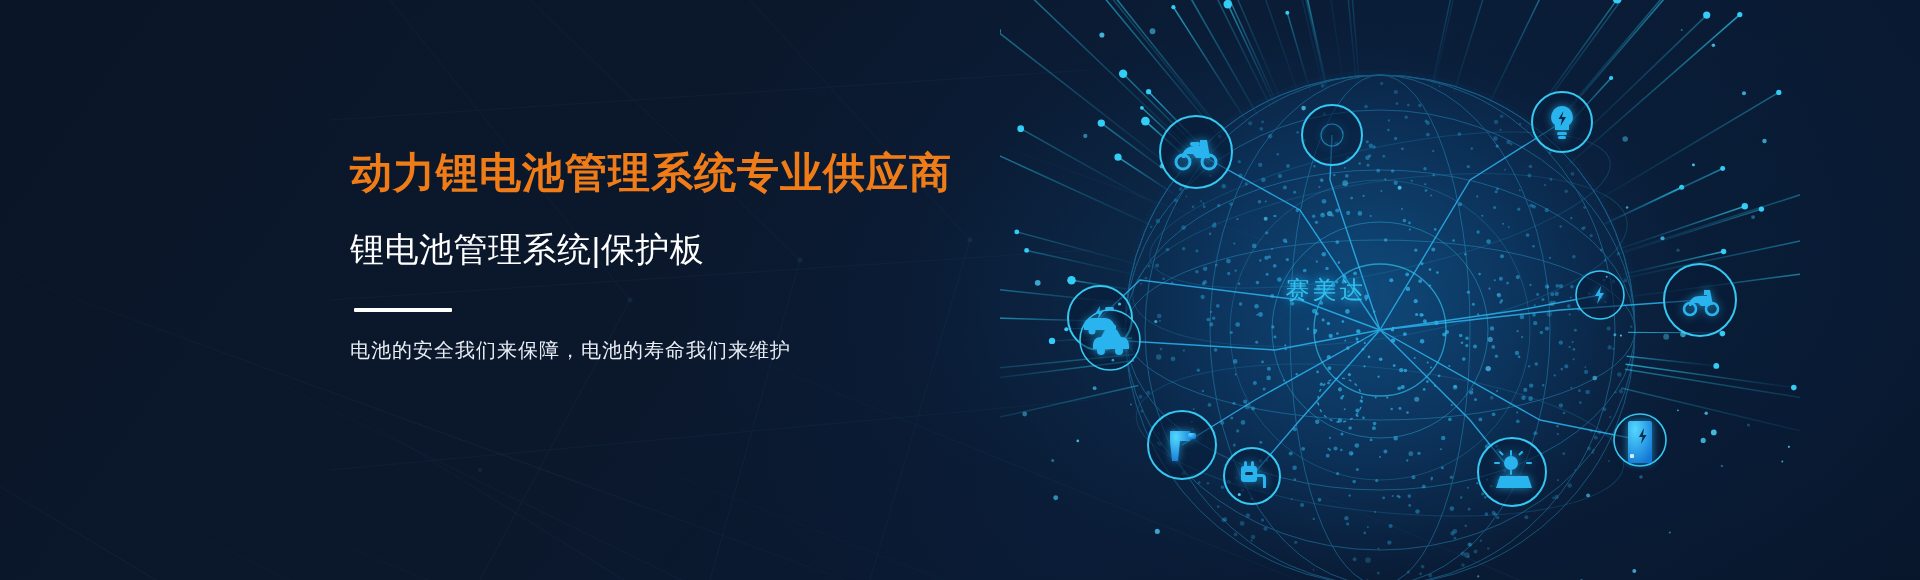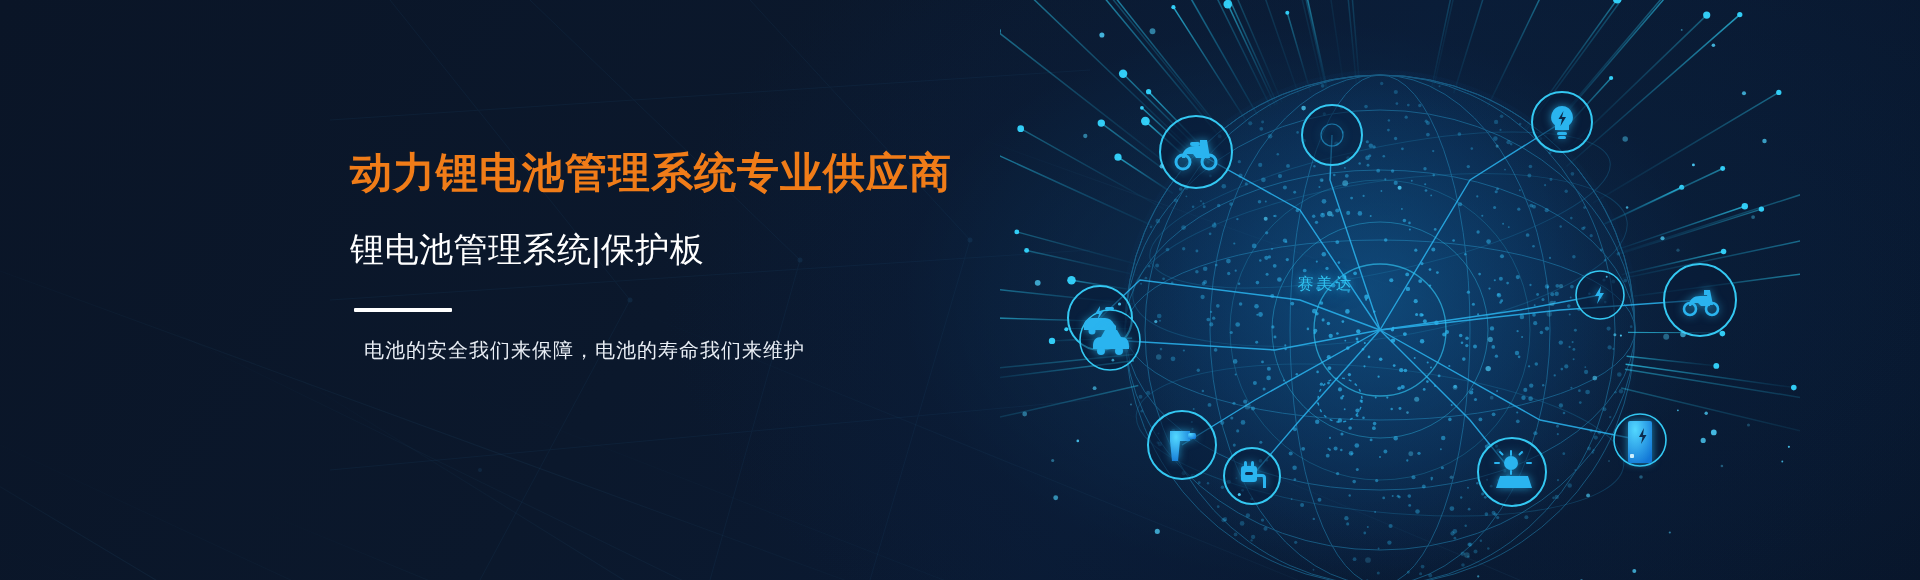--- a/index.html
+++ b/index.html
@@ -34,36 +34,36 @@
   }
   .subline{
     position:absolute;top:232px;left:0;
     font-size:34px;font-weight:400;letter-spacing:.5px;
     color:#ffffff;white-space:nowrap;line-height:1;
   }
   .divider{
     position:absolute;top:308px;left:4px;width:98px;height:4px;background:#ffffff;border-radius:1px;
   }
   .tagline{
-    position:absolute;top:340px;left:14px;
+    position:absolute;top:340px;left:0;
     font-size:20px;font-weight:400;letter-spacing:1px;
     color:#e9eef5;white-space:nowrap;line-height:1;text-align:right;
   }
 
   
   .globe-wrap{position:absolute;left:1000px;top:-120px;width:800px;height:760px;}
   .globe-svg{position:absolute;inset:0;width:100%;height:100%;}
   .glow{
     position:absolute;left:120px;top:190px;width:520px;height:520px;border-radius:50%;
     background:radial-gradient(circle at 50% 45%, rgba(25,120,190,0.30) 0%, rgba(16,80,140,0.16) 45%, rgba(10,40,90,0.0) 72%);
     pointer-events:none;
   }
   .center-label{
     position:absolute;left:236px;top:394px;width:180px;text-align:center;
-    font-size:16px;letter-spacing:3px;color:#2fc2f0;
+    font-size:24px;letter-spacing:3px;color:#2fc2f0;
     text-shadow:0 0 8px rgba(40,180,235,.85),0 0 18px rgba(30,140,210,.6);
     white-space:nowrap;
     font-family:Liberation Mono, monospace;
   }
   .node-icon{position:absolute;color:#2ab4ef;}
   .node-icon svg{display:block;filter:drop-shadow(0 0 4px rgba(40,180,235,.7));}
 </style>
 </head>
 <body>
 

